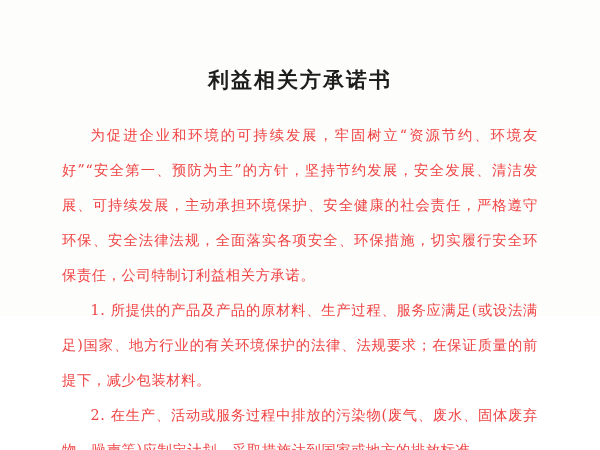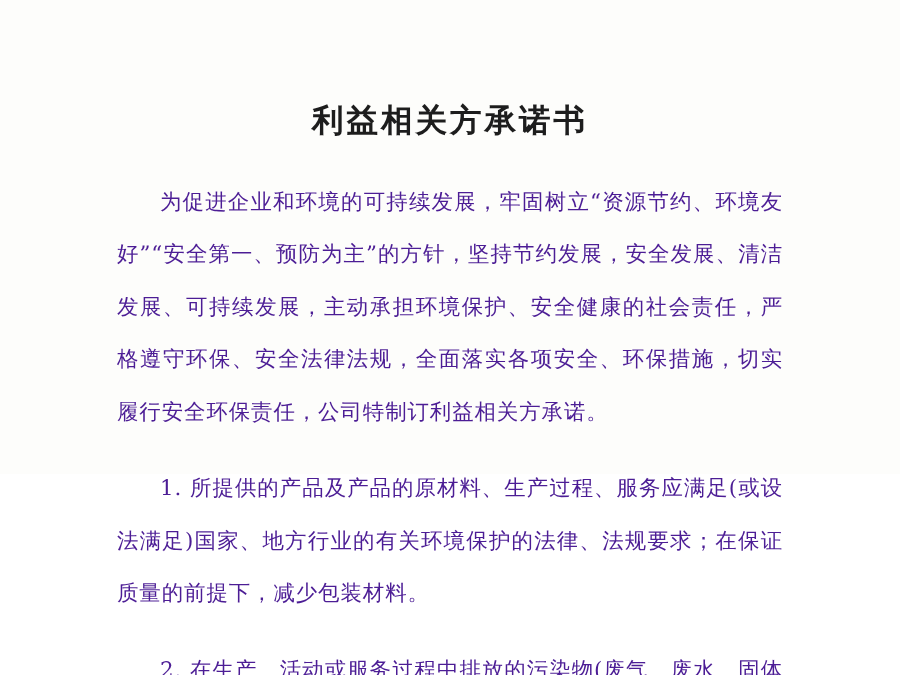--- a/index.html
+++ b/index.html
@@ -30,24 +30,24 @@
     margin: 0;
     padding-top: 66px;
     padding-bottom: 2px;
   }
   .body-block {
     margin-top: 22px;
   }
   .para {
     font-size: 14.3px;
     line-height: 35px;
-    color: #4c1d95;
+    color: #ef4444;
     text-align: justify;
     text-justify: inter-ideograph;
-    margin: 16px;
+    margin: 0;
     letter-spacing: 0.6px;
   }
   .para.indent {
     text-indent: 2em;
   }
   .para + .para {
     margin-top: 0px;
   }
 </style>
 </head>

